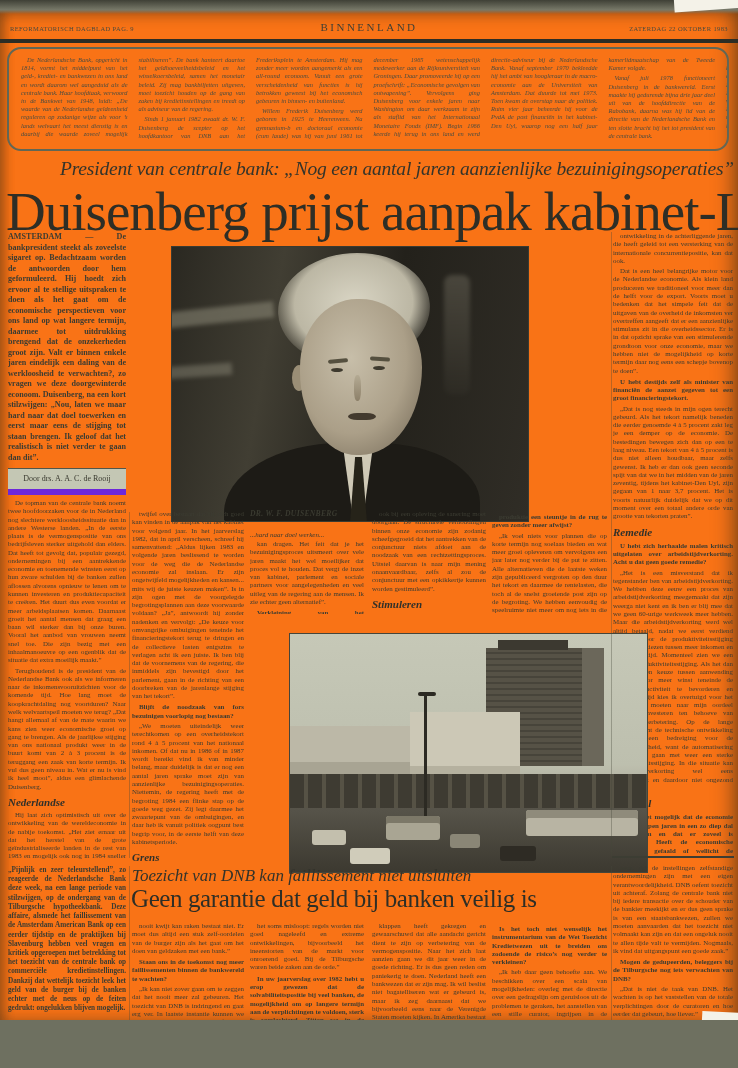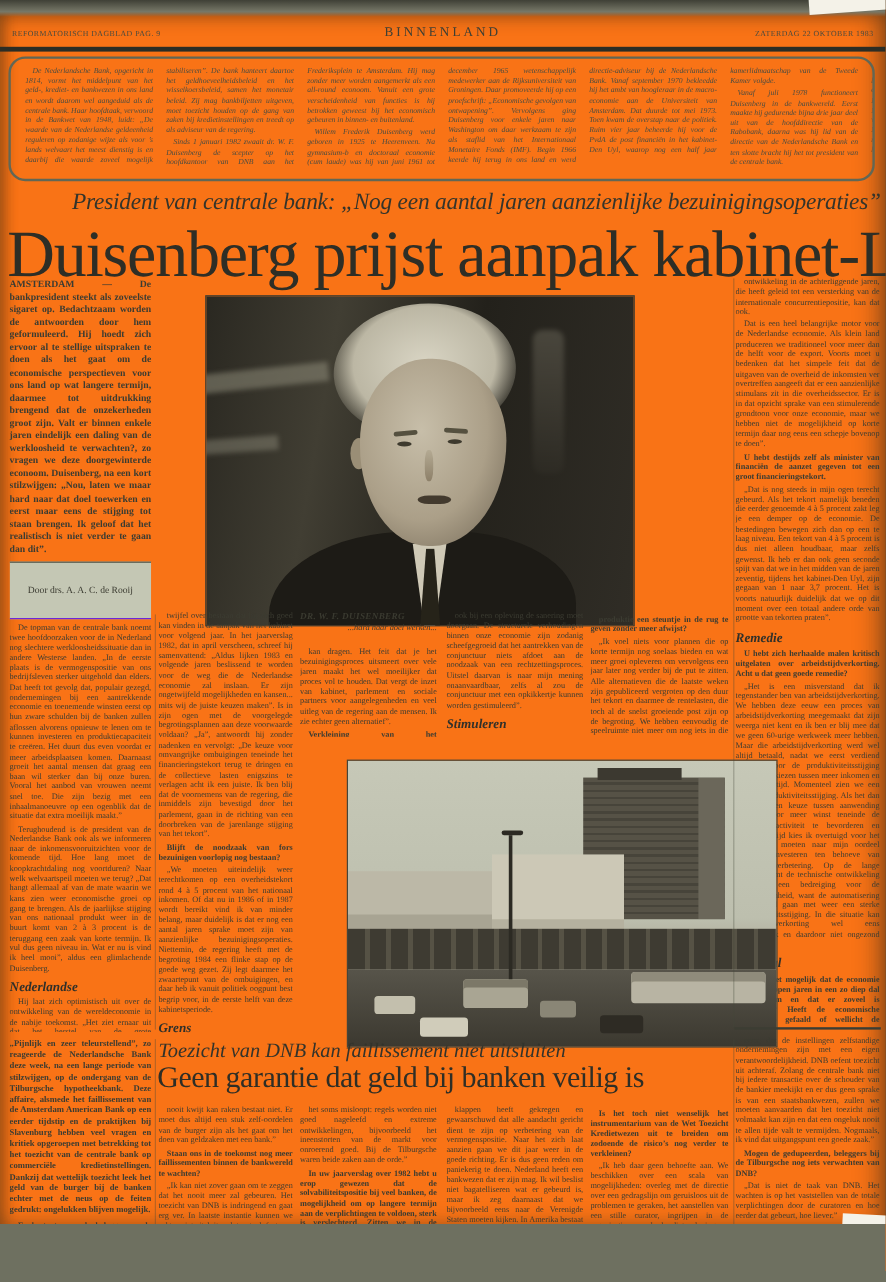--- a/index.html
+++ b/index.html
@@ -26,33 +26,33 @@
   .kicker1{position:absolute;left:8px;top:158px;width:726px;font-style:italic;font-size:19.5px;letter-spacing:-.2px;color:#34342b;white-space:nowrap;text-align:right;}
   .hl1{position:absolute;left:6px;top:180px;width:730px;margin:0;font-weight:400;font-size:55px;letter-spacing:-1px;color:#2e2e26;white-space:nowrap;}
 
   
   .col{position:absolute;font-size:6.9px;line-height:1.2;text-align:justify;color:#3c3c32;overflow:hidden;}
   .col p.body{margin:0 0 2px;text-indent:7px;}
   .col p.q{margin:3px 0 2px;font-weight:bold;text-indent:7px;}
   .col p.lead{margin:0 0 4px;font-weight:bold;font-size:8.1px;line-height:1.3;}
   .col p.lead2{margin:0 0 4px;font-weight:bold;font-size:7.2px;line-height:1.28;}
   .col h3.sub{margin:5px 0 2px;font-style:italic;font-size:11px;color:#30302a;font-weight:bold;text-indent:0;}
-  .bybox{margin:5px 0 4px;border-top:1px solid #53564a;border-bottom:1px solid #6d28d9;background:#c4c7b4;text-align:center;padding:18px 0;font-size:8px;color:#3a3a30;}
+  .bybox{margin:5px 0 4px;border-top:1px solid #53564a;border-bottom:6px solid #6d28d9;background:#c4c7b4;text-align:center;padding:5px 0;font-size:8px;color:#3a3a30;}
 
   .c1{left:8px;top:232px;width:118px;height:628px;}
   .c2{left:132px;top:510px;width:112px;height:352px;}
   .c3{left:250px;top:540px;width:114px;height:74px;}
   .c4{left:372px;top:510px;width:114px;height:104px;}
   .c5{left:492px;top:510px;width:115px;height:104px;}
   .c6{left:613px;top:232px;width:120px;height:624px;}
 
   
   .caption{position:absolute;left:250px;top:509px;width:114px;color:#3a3a30;}
   .capname{font-size:7.6px;font-style:italic;font-weight:bold;letter-spacing:.3px;}
-  .capsub{font-size:7px;font-style:italic;margin-top:1px;text-align:right;}
+  .capsub{font-size:7px;font-style:italic;margin-top:13px;}
 
   
   .photo1{position:absolute;left:131px;top:230px;width:358px;height:276px;background:linear-gradient(100deg,#2a2821 0%,#413e33 28%,#23211b 58%,#302d26 100%);overflow:hidden;border:1px solid #3a3a30;box-sizing:border-box;}
   .p1-streak1{position:absolute;left:-8px;top:60px;width:110px;height:16px;background:#8d8a78;opacity:.55;transform:rotate(-6deg);filter:blur(2px);}
   .p1-streak2{position:absolute;left:-10px;top:118px;width:70px;height:12px;background:#9a9785;opacity:.4;transform:rotate(-4deg);filter:blur(2px);}
   .p1-bottle{position:absolute;left:272px;top:28px;width:26px;height:120px;background:linear-gradient(#6b675a,#55524733);opacity:.5;filter:blur(2px);border-radius:8px;}
   .p1-hair{position:absolute;left:106px;top:6px;width:152px;height:112px;background:radial-gradient(ellipse at 50% 45%,#d9d5c4 0%,#bcb7a4 55%,rgba(120,115,98,0) 78%);border-radius:50%;transform:rotate(-4deg);}
   .p1-face{position:absolute;left:128px;top:52px;width:122px;height:156px;background:radial-gradient(ellipse at 42% 38%,#c7bea9 0%,#ab9f88 55%,#7e7360 88%);border-radius:48% 52% 52% 48%/45% 45% 58% 55%;}
   .p1-browL{position:absolute;left:156px;top:112px;width:20px;height:4px;background:#55503f;border-radius:2px;transform:rotate(-5deg);}
   .p1-browR{position:absolute;left:198px;top:110px;width:20px;height:4px;background:#55503f;border-radius:2px;transform:rotate(4deg);}

